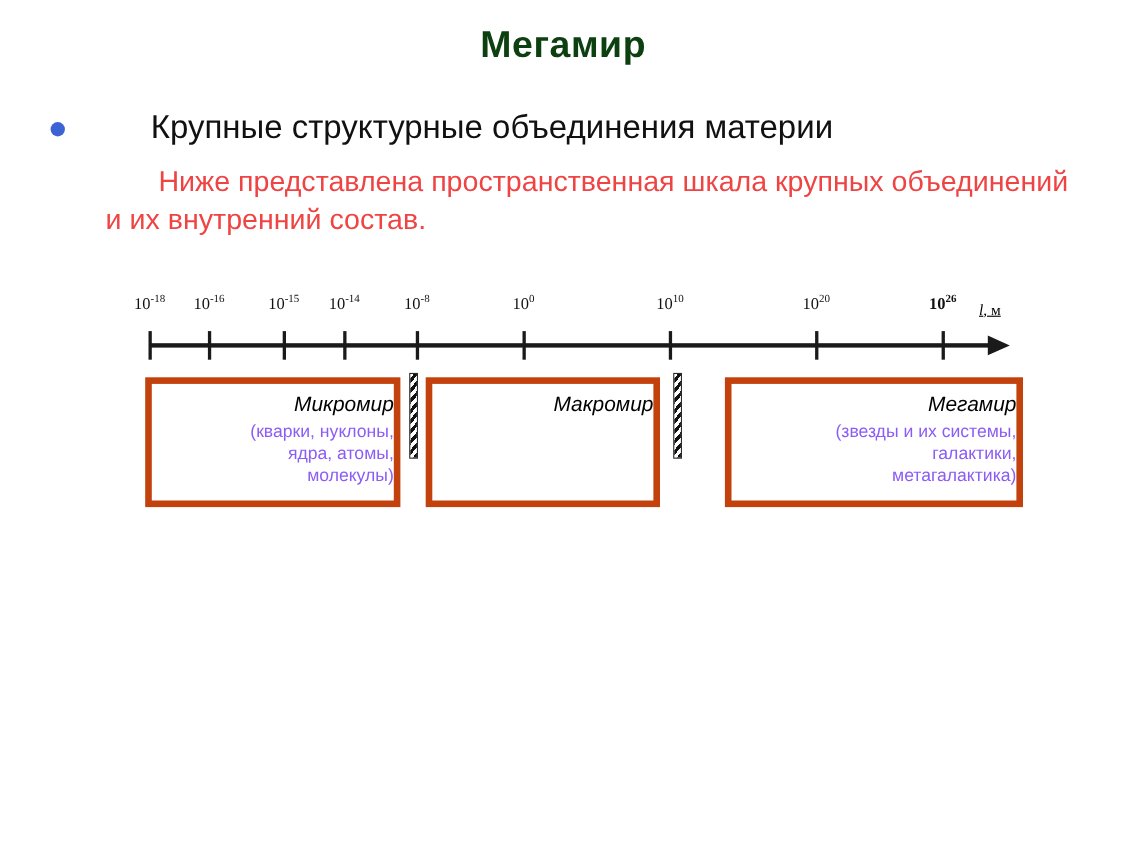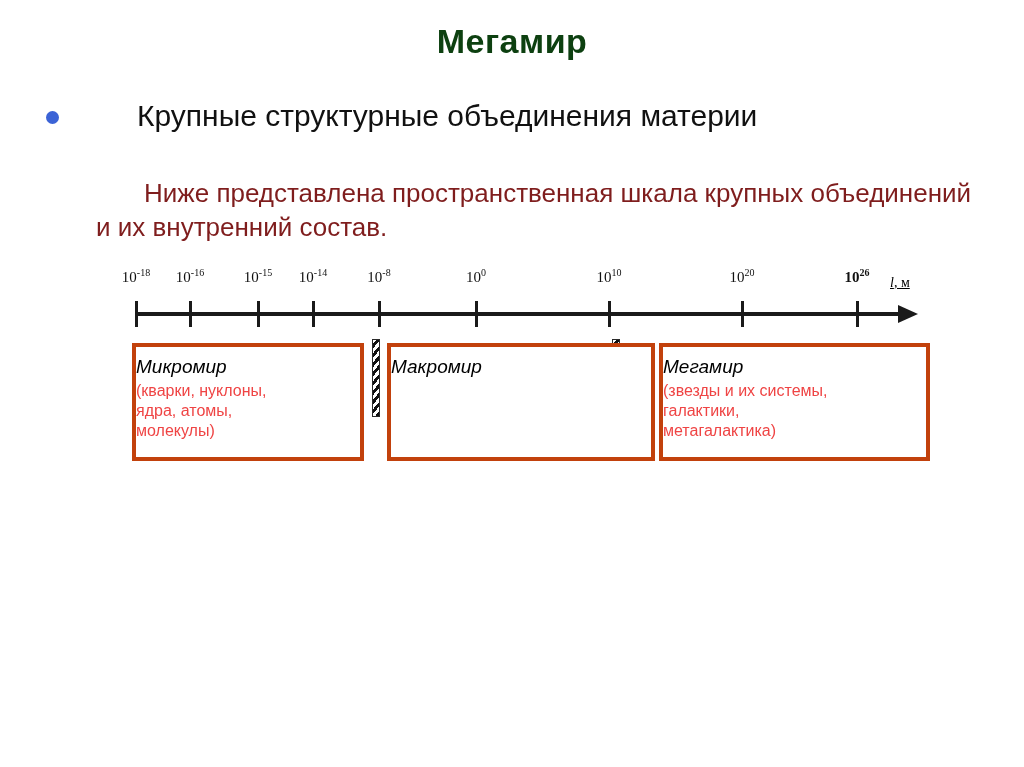--- a/index.html
+++ b/index.html
@@ -58,23 +58,22 @@
   }
 
   
   .para {
     position: absolute;
     left: 96px;
     top: 148px;
     width: 880px;
     font-size: 26px;
     line-height: 34px;
-    color: #7f1d1d;
+    color: #ef4444;
     text-indent: 48px;
-    margin-top: 28px;
   }
 
   
   .diagram {
     position: absolute;
     left: 0;
     top: 255px;
     width: 1024px;
     height: 230px;
   }
@@ -128,37 +127,37 @@
     text-decoration: underline;
   }
   .axis-caption .var {
     font-style: italic;
   }
 
   
   .region-box {
     position: absolute;
     top: 88px;
-    border: 4px solid #c2410c;
+    border: 6px solid #c2410c;
     background: #ffffff;
     box-sizing: border-box;
-    text-align: left;
+    text-align: right;
     padding-top: 8px;
   }
   .region-title {
     font-size: 19px;
     font-style: italic;
     font-weight: normal;
     line-height: 24px;
     color: #000000;
   }
   .region-body {
     font-size: 16px;
     line-height: 20px;
-    color: #ef4444;
+    color: #8b5cf6;
     margin-top: 2px;
     white-space: pre-line;
   }
 
   
   .hatch-bar {
     position: absolute;
     top: 84px;
     width: 8px;
     height: 78px;
@@ -220,21 +219,21 @@
       <div class="hatch-bar" style="left: 372px;"></div>
       <div class="hatch-bar" style="left: 612px;"></div>
     </div>
   <div id="region-layer">
       <div class="region-box" style="left: 132px; width: 232px; height: 118px;">
         <div class="region-title">Микромир</div>
         <div class="region-body">(кварки, нуклоны,
 ядра, атомы,
 молекулы)</div>
       </div>
-      <div class="region-box" style="left: 387px; width: 268px; height: 118px;">
+      <div class="region-box" style="left: 387px; width: 213px; height: 118px;">
         <div class="region-title">Макромир</div>
       </div>
       <div class="region-box" style="left: 659px; width: 271px; height: 118px;">
         <div class="region-title">Мегамир</div>
         <div class="region-body">(звезды и их системы,
 галактики,
 метагалактика)</div>
       </div>
     </div>
 

